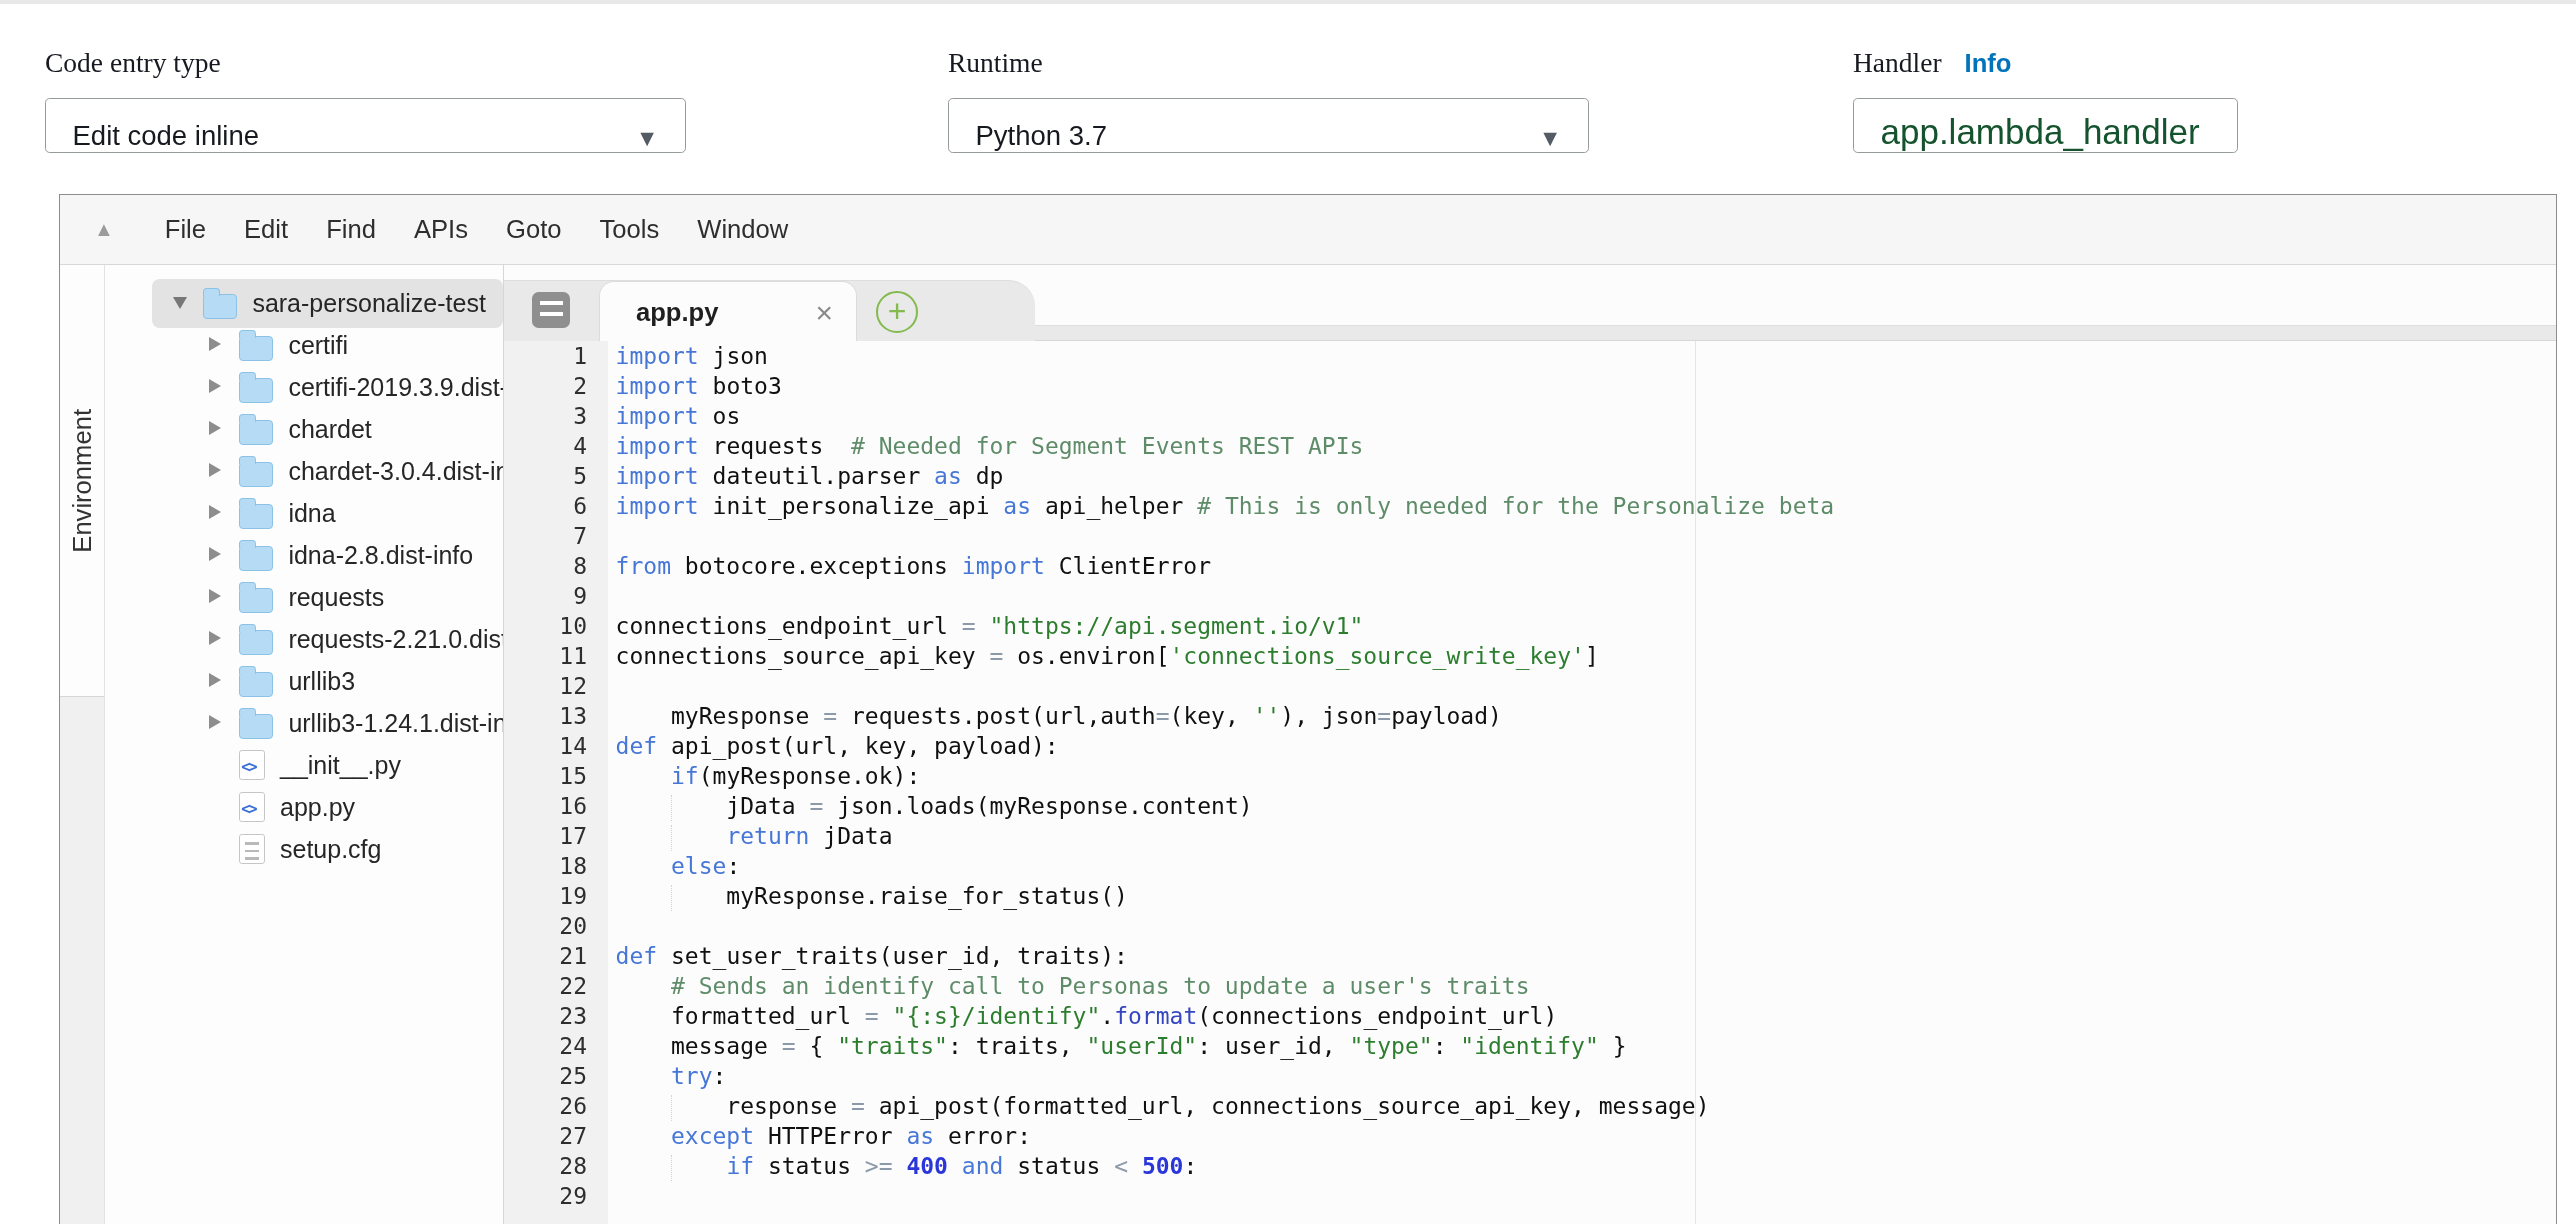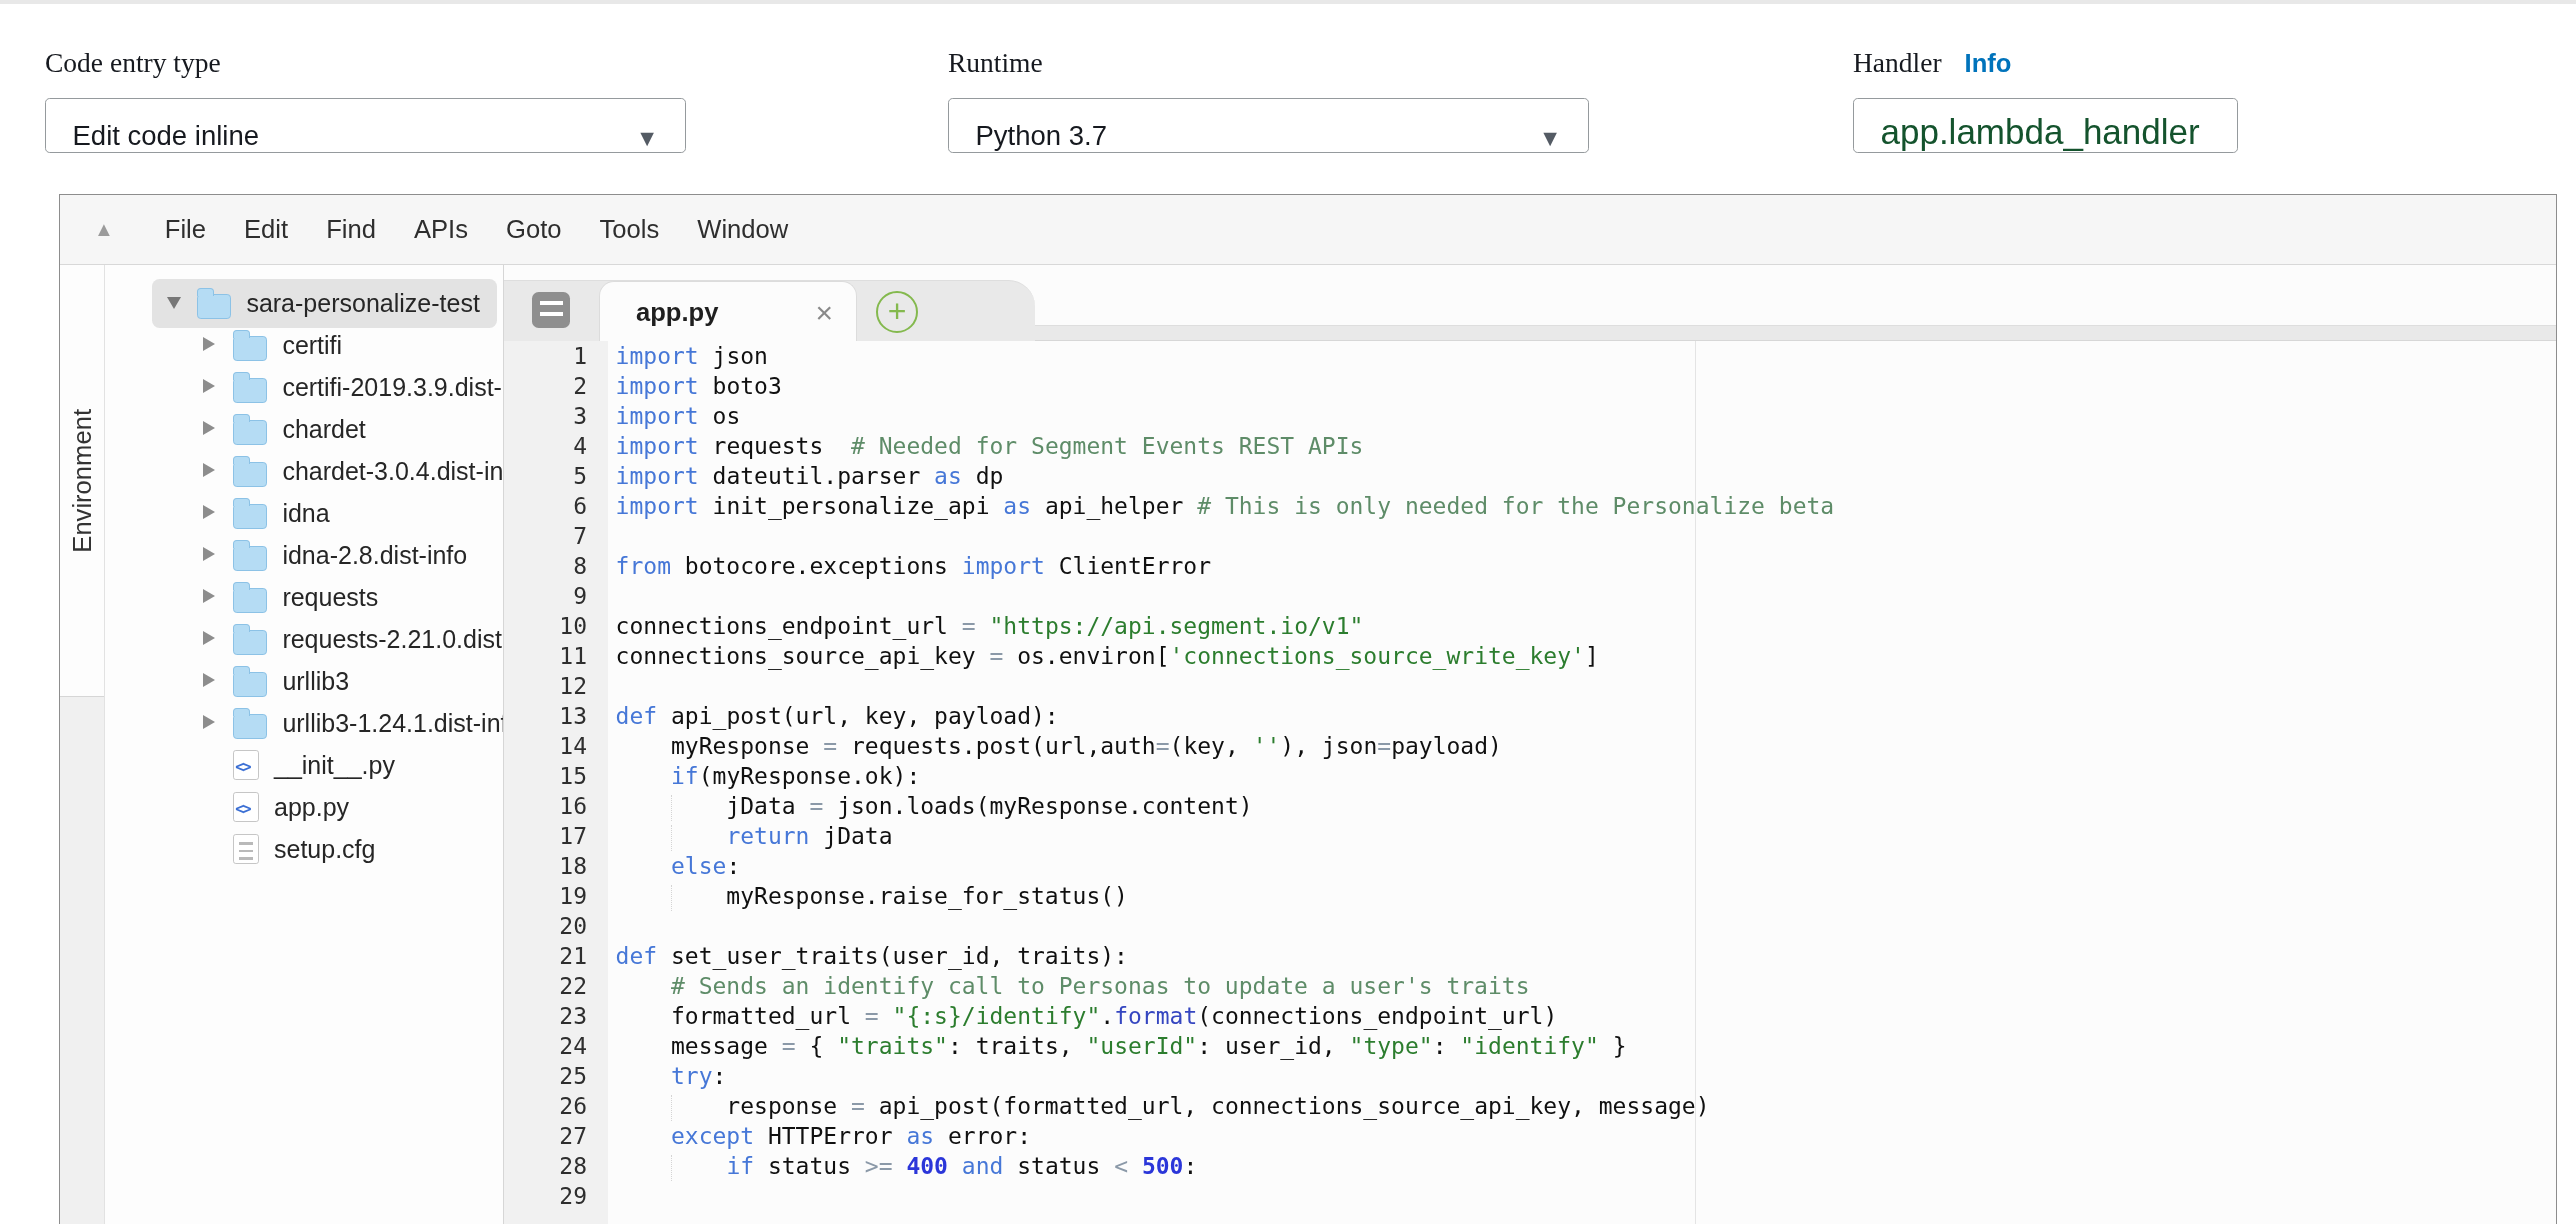--- a/index.html
+++ b/index.html
@@ -56,21 +56,21 @@
   .side-tab span {
     writing-mode:vertical-rl; transform:rotate(180deg);
     font-size:25.6px; color:#333; white-space:nowrap;
   }
 
   
   .tree-panel { width:399px; background:#fdfdfd; border-right:0.9px solid #d6d6d6; padding-top:17px; overflow:hidden; }
   .tree-row { height:42px; display:flex; align-items:center; cursor:pointer; }
   .tree-row.lvl0 { padding-left:47px; }
   .tree-row.lvl1 { padding-left:83px; }
-  .tree-inner { display:inline-flex; align-items:center; height:49px; padding:0 17px 0 15px; border-radius:7.6px; }
+  .tree-inner { display:inline-flex; align-items:center; height:49px; padding:0 17px 0 21px; border-radius:7.6px; }
   .tree-inner.selected { background:#e3e3e3; }
   .caret { width:19px; margin-right:11.4px; display:inline-block; }
   .caret-closed { width:0; height:0; border-left:12.3px solid #8d8d8d; border-top:7.6px solid transparent; border-bottom:7.6px solid transparent; }
   .caret-open { width:0; height:0; border-top:12.3px solid #777; border-left:7.6px solid transparent; border-right:7.6px solid transparent; }
   .tree-icon { margin-right:15px; display:inline-block; position:relative; }
   .icon-folder { width:34px; height:25px; background:#b5dcf4; border:1.9px solid #8cc2e6; border-radius:3.8px; margin-top:6.6px; }
   .icon-folder::before {
     content:""; position:absolute; top:-6.6px; left:-1.9px; width:15px; height:6.6px;
     background:#b5dcf4; border:1.9px solid #8cc2e6; border-bottom:none; border-radius:3.8px 3.8px 0 0;
   }
@@ -342,22 +342,22 @@
             <div class="code-line"><span class="tok-k">import</span><span class="tok-p"> os</span></div>
             <div class="code-line"><span class="tok-k">import</span><span class="tok-p"> requests  </span><span class="tok-c"># Needed for Segment Events REST APIs</span></div>
             <div class="code-line"><span class="tok-k">import</span><span class="tok-p"> dateutil.parser </span><span class="tok-k">as</span><span class="tok-p"> dp</span></div>
             <div class="code-line"><span class="tok-k">import</span><span class="tok-p"> init_personalize_api </span><span class="tok-k">as</span><span class="tok-p"> api_helper </span><span class="tok-c"># This is only needed for the Personalize beta</span></div>
             <div class="code-line"></div>
             <div class="code-line"><span class="tok-k">from</span><span class="tok-p"> botocore.exceptions </span><span class="tok-k">import</span><span class="tok-p"> ClientError</span></div>
             <div class="code-line"></div>
             <div class="code-line"><span class="tok-p">connections_endpoint_url </span><span class="tok-o">=</span><span class="tok-p"> </span><span class="tok-s">"https://api.segment.io/v1"</span></div>
             <div class="code-line"><span class="tok-p">connections_source_api_key </span><span class="tok-o">=</span><span class="tok-p"> os.environ[</span><span class="tok-s">'connections_source_write_key'</span><span class="tok-p">]</span></div>
             <div class="code-line"></div>
+            <div class="code-line"><span class="tok-p">    myResponse </span><span class="tok-o">=</span><span class="tok-p"> requests.post(url,auth</span><span class="tok-o">=</span><span class="tok-p">(key, </span><span class="tok-s">''</span><span class="tok-p">), json</span><span class="tok-o">=</span><span class="tok-p">payload)</span></div>
             <div class="code-line"><span class="tok-k">def</span><span class="tok-p"> api_post(url, key, payload):</span></div>
-            <div class="code-line"><span class="tok-p">    myResponse </span><span class="tok-o">=</span><span class="tok-p"> requests.post(url,auth</span><span class="tok-o">=</span><span class="tok-p">(key, </span><span class="tok-s">''</span><span class="tok-p">), json</span><span class="tok-o">=</span><span class="tok-p">payload)</span></div>
             <div class="code-line"><span class="tok-p">    </span><span class="tok-k">if</span><span class="tok-p">(myResponse.ok):</span></div>
             <div class="code-line"><span class="indent-guide" style="left: calc(4ch + 7.6px);"></span><span class="tok-p">        jData </span><span class="tok-o">=</span><span class="tok-p"> json.loads(myResponse.content)</span></div>
             <div class="code-line"><span class="indent-guide" style="left: calc(4ch + 7.6px);"></span><span class="tok-p">        </span><span class="tok-k">return</span><span class="tok-p"> jData</span></div>
             <div class="code-line"><span class="tok-p">    </span><span class="tok-k">else</span><span class="tok-p">:</span></div>
             <div class="code-line"><span class="indent-guide" style="left: calc(4ch + 7.6px);"></span><span class="tok-p">        myResponse.raise_for_status()</span></div>
             <div class="code-line"></div>
             <div class="code-line"><span class="tok-k">def</span><span class="tok-p"> set_user_traits(user_id, traits):</span></div>
             <div class="code-line"><span class="tok-p">    </span><span class="tok-c"># Sends an identify call to Personas to update a user's traits</span></div>
             <div class="code-line"><span class="tok-p">    formatted_url </span><span class="tok-o">=</span><span class="tok-p"> </span><span class="tok-s">"{:s}/identify"</span><span class="tok-p">.</span><span class="tok-f">format</span><span class="tok-p">(connections_endpoint_url)</span></div>
             <div class="code-line"><span class="tok-p">    message </span><span class="tok-o">=</span><span class="tok-p"> { </span><span class="tok-s">"traits"</span><span class="tok-p">: traits, </span><span class="tok-s">"userId"</span><span class="tok-p">: user_id, </span><span class="tok-s">"type"</span><span class="tok-p">: </span><span class="tok-s">"identify"</span><span class="tok-p"> }</span></div>

